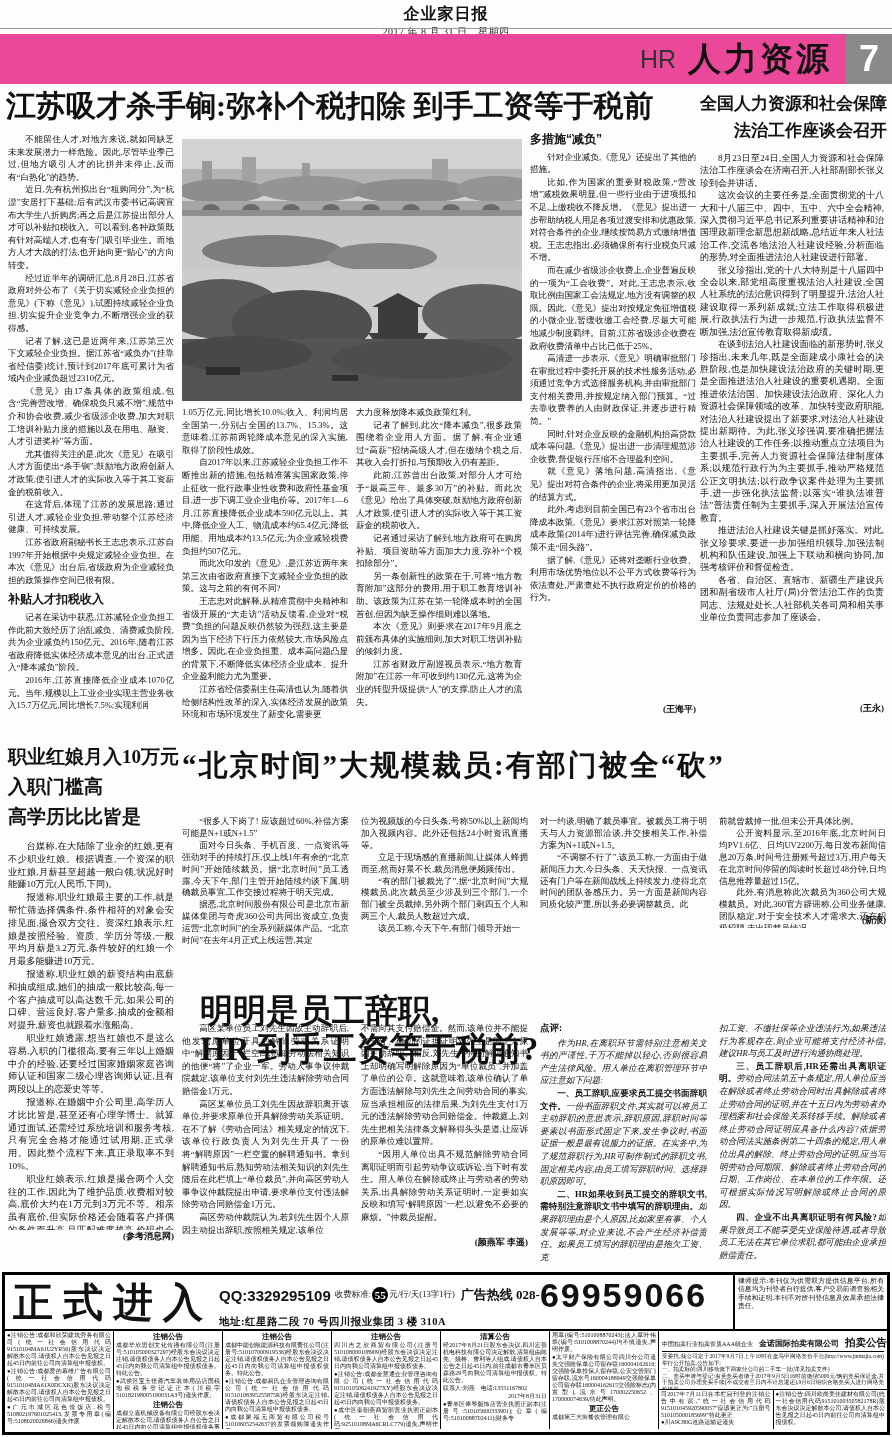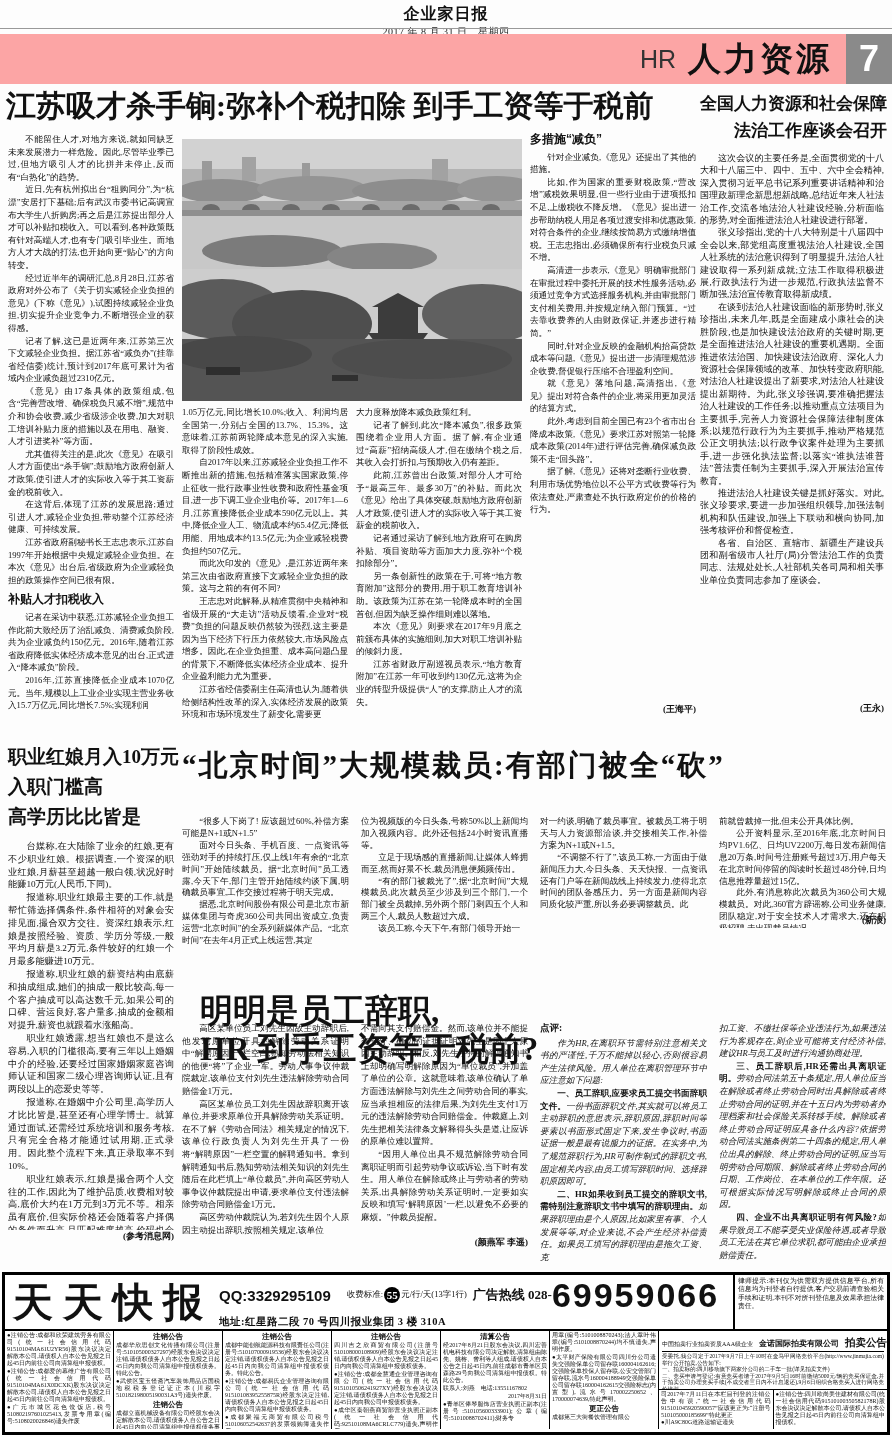--- a/index.html
+++ b/index.html
@@ -6,21 +6,21 @@
   .page{position:relative;width:892px;height:1437px;background:#fdfdfd;color:#111;
         font-family:"Liberation Serif","DejaVu Serif",serif;overflow:hidden;margin:0 auto;}
   .abs{position:absolute;}
   
   .masthead{left:8px;top:4px;width:876px;height:22px;display:flex;align-items:center;flex-direction:column;}
   .paper-name{font-weight:bold;font-size:16px;letter-spacing:1px;}
   .mast-div{width:1px;height:16px;background:#555;margin:0 8px;}
   .mast-info{font-size:10px;color:#222;letter-spacing:.5px;}
   .mast-rule{left:0;top:28px;width:892px;height:1px;background:#999;}
   
-  .banner{left:0;top:34px;width:892px;height:50px;background:#fca5a5;display:flex;align-items:center;justify-content:flex-end;}
+  .banner{left:0;top:34px;width:892px;height:50px;background:#ec4899;display:flex;align-items:center;justify-content:flex-end;}
   .banner-hr{font-size:25px;color:#333;font-family:"Liberation Sans",sans-serif;margin-right:12px;}
   .banner-cn{font-size:33px;font-weight:bold;font-family:"Liberation Sans",sans-serif;letter-spacing:3px;margin-right:14px;}
   .pagebox{width:46px;height:50px;background:#8a8a8a;color:#fff;font-size:36px;font-weight:bold;
            display:flex;align-items:center;justify-content:center;font-family:"Liberation Sans",sans-serif;}
   
   .lead-headline{left:6px;top:86px;width:690px;font-size:30px;font-weight:900;white-space:nowrap;letter-spacing:0px;}
   .meet-headline{left:699px;top:90px;width:188px;font-size:17px;font-weight:900;line-height:27px;text-align:right;}
   
   .colbox{position:absolute;overflow:hidden;text-align:justify;}
   .colbox p{margin:0;text-indent:2em;}
@@ -42,21 +42,21 @@
   .hr-body{font-size:8.6px;line-height:12.6px;}
   .comment{font-style:italic;}
   .comment .cm-title{font-weight:bold;font-style:normal;text-indent:0;margin-bottom:2px;font-size:9.5px;}
   .comment b{font-style:normal;}
   
   .bottom-wrap{left:2px;top:1272px;width:882px;height:157px;border:3px solid #000;background:#fff;}
   .svc-row{height:54px;border-bottom:2px solid #000;display:flex;align-items:center;overflow:hidden;}
   .svc-title{font-size:40px;font-weight:900;letter-spacing:10px;padding:0 6px 0 8px;white-space:nowrap;}
   .svc-mid{flex:1;display:flex;flex-direction:column;justify-content:center;overflow:hidden;}
   .svc-line1{display:flex;align-items:center;white-space:nowrap;}
-  .svc-qq{font-weight:bold;font-size:15px;margin-right:16px;font-family:"Liberation Sans",sans-serif;}
+  .svc-qq{font-weight:bold;font-size:15px;margin-right:4px;font-family:"Liberation Sans",sans-serif;}
   .svc-feetxt{font-size:8.5px;}
   .fee-badge{display:inline-block;background:#000;color:#fff;border-radius:50%;font-weight:bold;
              font-size:11px;width:16px;height:16px;line-height:16px;text-align:center;margin:0 1px;}
   .svc-hot{font-weight:bold;font-size:13px;margin-left:6px;}
   .svc-num{font-weight:900;font-size:34px;letter-spacing:2px;font-family:"Liberation Sans",sans-serif;}
   .svc-addr{font-size:10.5px;font-weight:bold;letter-spacing:.5px;}
   .svc-law{width:146px;border-left:2px solid #000;align-self:stretch;padding:2px 3px;
            font-size:6.8px;line-height:8.4px;text-align:justify;}
   
   .cls-row{display:flex;height:98px;overflow:hidden;}
@@ -161,33 +161,35 @@
     <p>记者通过采访了解到,地方政府可在购房补贴、项目资助等方面加大力度,弥补“个税扣除部分”。</p>
     <p>另一条创新性的政策在于,可将“地方教育附加”这部分的费用,用于职工教育培训补助。该政策为江苏在第一轮降成本时的全国首创,但因为缺乏操作细则难以落地。</p>
     <p>本次《意见》则要求在2017年9月底之前颁布具体的实施细则,加大对职工培训补贴的倾斜力度。</p>
     <p>江苏省财政厅副巡视员表示,“地方教育附加”在江苏一年可收到约130亿元,这将为企业的转型升级提供“人”的支撑,防止人才的流失。</p>
   </div>
 
   <div class="colbox lead-body" style="left:530px;top:133px;width:166px;height:566px">
     <div class="sub" style="margin-top:0">多措施“减负”</div>
     <p>针对企业减负,《意见》还提出了其他的措施。</p>
     <p>比如,作为国家的重要财税政策,“营改增”减税效果明显,但一些行业由于进项抵扣不足,上缴税收不降反增。《意见》提出进一步帮助纳税人用足各项过渡安排和优惠政策,对符合条件的企业,继续按简易方式缴纳增值税。王志忠指出,必须确保所有行业税负只减不增。</p>
+    <p>而在减少省级涉企收费上,企业普遍反映的一项为“工会收费”。对此,王志忠表示,收取比例由国家工会法规定,地方没有调整的权限。因此,《意见》提出对按规定免征增值税的小微企业,暂缓收缴工会经费,尽最大可能地减少制度羁绊。目前,江苏省级涉企收费在政府收费清单中占比已低于25%。</p>
     <p>高清进一步表示,《意见》明确审批部门在审批过程中委托开展的技术性服务活动,必须通过竞争方式选择服务机构,并由审批部门支付相关费用,并按规定纳入部门预算。“过去靠收费养的人由财政保证,并逐步进行精简。”</p>
     <p>同时,针对企业反映的金融机构抬高贷款成本等问题,《意见》提出进一步清理规范涉企收费,督促银行压缩不合理盈利空间。</p>
     <p>就《意见》落地问题,高清指出,《意见》提出对符合条件的企业,将采用更加灵活的结算方式。</p>
     <p>此外,考虑到目前全国已有23个省市出台降成本政策,《意见》要求江苏对照第一轮降成本政策(2014年)进行评估完善,确保减负政策不走“回头路”。</p>
     <p>据了解,《意见》还将对垄断行业收费、利用市场优势地位以不公平方式收费等行为依法查处,严肃查处不执行政府定价的价格的行为。</p>
   </div>
   <div class="byline" style="left:530px;top:703px;width:166px">(王海平)</div>
 
   <div class="abs meet-headline">
     <div>全国人力资源和社会保障</div>
     <div>法治工作座谈会召开</div>
   </div>
   <div class="colbox meet-body" style="left:700px;top:152px;width:184px;height:546px">
+    <p>8月23日至24日,全国人力资源和社会保障法治工作座谈会在济南召开,人社部副部长张义珍到会并讲话。</p>
     <p>这次会议的主要任务是,全面贯彻党的十八大和十八届三中、四中、五中、六中全会精神,深入贯彻习近平总书记系列重要讲话精神和治国理政新理念新思想新战略,总结近年来人社法治工作,交流各地法治人社建设经验,分析面临的形势,对全面推进法治人社建设进行部署。</p>
     <p>张义珍指出,党的十八大特别是十八届四中全会以来,部党组高度重视法治人社建设,全国人社系统的法治意识得到了明显提升,法治人社建设取得一系列新成就;立法工作取得积极进展,行政执法行为进一步规范,行政执法监督不断加强,法治宣传教育取得新成绩。</p>
     <p>在谈到法治人社建设面临的新形势时,张义珍指出,未来几年,既是全面建成小康社会的决胜阶段,也是加快建设法治政府的关键时期,更是全面推进法治人社建设的重要机遇期。全面推进依法治国、加快建设法治政府、深化人力资源社会保障领域的改革、加快转变政府职能,对法治人社建设提出了新要求,对法治人社建设提出新期待。为此,张义珍强调,要准确把握法治人社建设的工作任务;以推动重点立法项目为主要抓手,完善人力资源社会保障法律制度体系;以规范行政行为为主要抓手,推动严格规范公正文明执法;以行政争议案件处理为主要抓手,进一步强化执法监督;以落实“谁执法谁普法”普法责任制为主要抓手,深入开展法治宣传教育。</p>
     <p>推进法治人社建设关键是抓好落实。对此,张义珍要求,要进一步加强组织领导,加强法制机构和队伍建设,加强上下联动和横向协同,加强考核评价和督促检查。</p>
     <p>各省、自治区、直辖市、新疆生产建设兵团和副省级市人社厅(局)分管法治工作的负责同志、法规处处长,人社部机关各司局和相关事业单位负责同志参加了座谈会。</p>
   </div>
   <div class="byline" style="left:700px;top:702px;width:184px">(王永)</div>
 
   <div class="abs match-head">
     <div>职业红娘月入10万元</div>
@@ -249,21 +251,21 @@
     <p><b>二、HR如果收到员工提交的辞职文书,需特别注意辞职文书中填写的辞职理由。</b><span>如果辞职理由是个人原因,比如家里有事、个人发展等等,对企业来说,不会产生经济补偿责任。如果员工填写的辞职理由是拖欠工资、克</span></p>
   </div>
   <div class="colbox hr-body comment" style="left:719px;top:1022px;width:167px;height:248px">
     <p class="ni"><b></b><span>扣工资、不缴社保等企业违法行为,如果违法行为客观存在,则企业可能将支付经济补偿,建议HR与员工及时进行沟通协商处理。</span></p>
     <p><b>三、员工辞职后,HR还需出具离职证明。</b><span>劳动合同法第五十条规定,用人单位应当在解除或者终止劳动合同时出具解除或者终止劳动合同的证明,并在十五日内为劳动者办理档案和社会保险关系转移手续。解除或者终止劳动合同证明应具备什么内容?依据劳动合同法实施条例第二十四条的规定,用人单位出具的解除、终止劳动合同的证明,应当写明劳动合同期限、解除或者终止劳动合同的日期、工作岗位、在本单位的工作年限。还可根据实际情况写明解除或终止合同的原因。</span></p>
     <p><b>四、企业不出具离职证明有何风险?</b><span>如果导致员工不能享受失业保险待遇,或者导致员工无法在其它单位求职,都可能由企业承担赔偿责任。</span></p>
   </div>
 
   <div class="abs bottom-wrap">
     <div class="svc-row">
-      <span class="svc-title">天天快报</span>
+      <span class="svc-title">正式进入</span>
       <div class="svc-mid">
         <div class="svc-line1">
           <span class="svc-qq">QQ:3329295109</span>
           <span class="svc-feetxt">收费标准:</span>
           <span class="fee-badge">55</span>
           <span class="svc-feetxt">元/行/天(13字1行)</span>
           <span class="svc-hot">广告热线 028-</span>
           <span class="svc-num">69959066</span>
         </div>
         <div class="svc-addr">地址:红星路二段 70 号四川报业集团 3 楼 310A</div>

